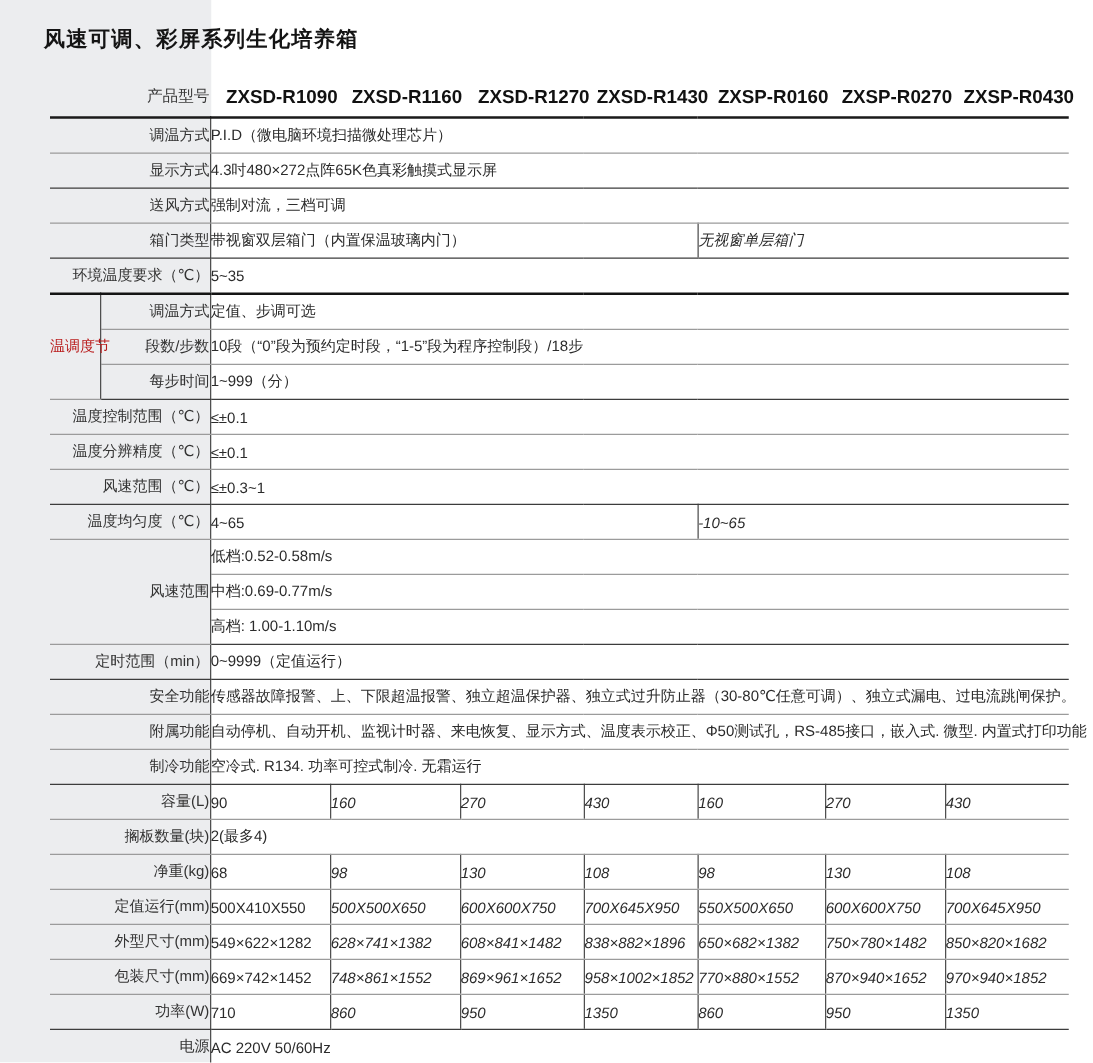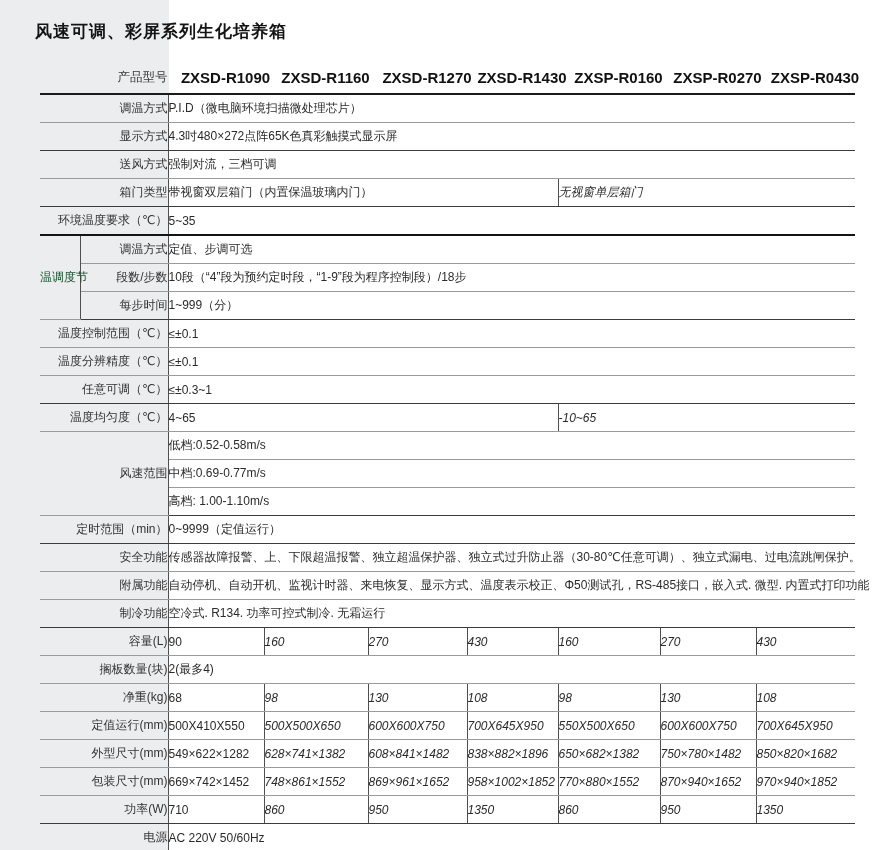--- a/index.html
+++ b/index.html
@@ -19,21 +19,21 @@
   
   table.spec{
     margin-left:40px;border-collapse:collapse;table-layout:fixed;width:815px;
     border-top:2px solid #1a1a1a;
   }
   table.spec td{
     height:27px;padding:0;font-size:12px;vertical-align:middle;
     white-space:nowrap;overflow:visible;
   }
   td.lab{text-align:right;padding-right:10px;border-right:1px solid #4f4f4f;color:#333;}
-  td.glab{text-align:center;border-right:1px solid #4f4f4f;color:#14532d;padding:0 5px;white-space:normal;line-height:1.25;}
+  td.glab{text-align:center;border-right:1px solid #4f4f4f;color:#b91c1c;padding:0 5px;white-space:normal;line-height:1.25;}
   td.val{text-align:left;padding-left:10px;color:#2b2b2b;}
   td.vl{border-left:1px solid #4f4f4f;font-style:italic;}
   td.small{font-size:11.5px;}
   td.sz{font-size:11px;}
   tr.b1 td{border-bottom:1px solid #9b9b9b;}
   tr.b2 td{border-bottom:1px solid #3c3c3c;}
   tr.b3 td{border-bottom:2px solid #141414;}
   tr.bend td{border-bottom:3px solid #141414;}
 </style>
 </head>
@@ -91,37 +91,37 @@
       <td colspan="7" class="val">5~35</td>
     </tr>
 
     <tr class="b1">
       <td rowspan="3" class="glab">温调度节</td>
       <td class="lab">调温方式</td>
       <td colspan="7" class="val">定值、步调可选</td>
     </tr>
     <tr class="b1">
       <td class="lab">段数/步数</td>
-      <td colspan="7" class="val">10段（“4”段为预约定时段，“1-9”段为程序控制段）/18步</td>
+      <td colspan="7" class="val">10段（“0”段为预约定时段，“1-5”段为程序控制段）/18步</td>
     </tr>
     <tr class="b2">
       <td class="lab">每步时间</td>
       <td colspan="7" class="val">1~999（分）</td>
     </tr>
 
     <tr class="b1">
       <td colspan="2" class="lab">温度控制范围（℃）</td>
       <td colspan="7" class="val">≤±0.1</td>
     </tr>
     <tr class="b1">
       <td colspan="2" class="lab">温度分辨精度（℃）</td>
       <td colspan="7" class="val">≤±0.1</td>
     </tr>
     <tr class="b2">
-      <td colspan="2" class="lab">任意可调（℃）</td>
+      <td colspan="2" class="lab">风速范围（℃）</td>
       <td colspan="7" class="val">≤±0.3~1</td>
     </tr>
     <tr class="b1">
       <td colspan="2" class="lab">温度均匀度（℃）</td>
       <td colspan="4" class="val">4~65</td>
       <td colspan="3" class="val vl">-10~65</td>
     </tr>
 
     <tr class="b1">
       <td colspan="2" rowspan="3" class="lab">风速范围</td>

